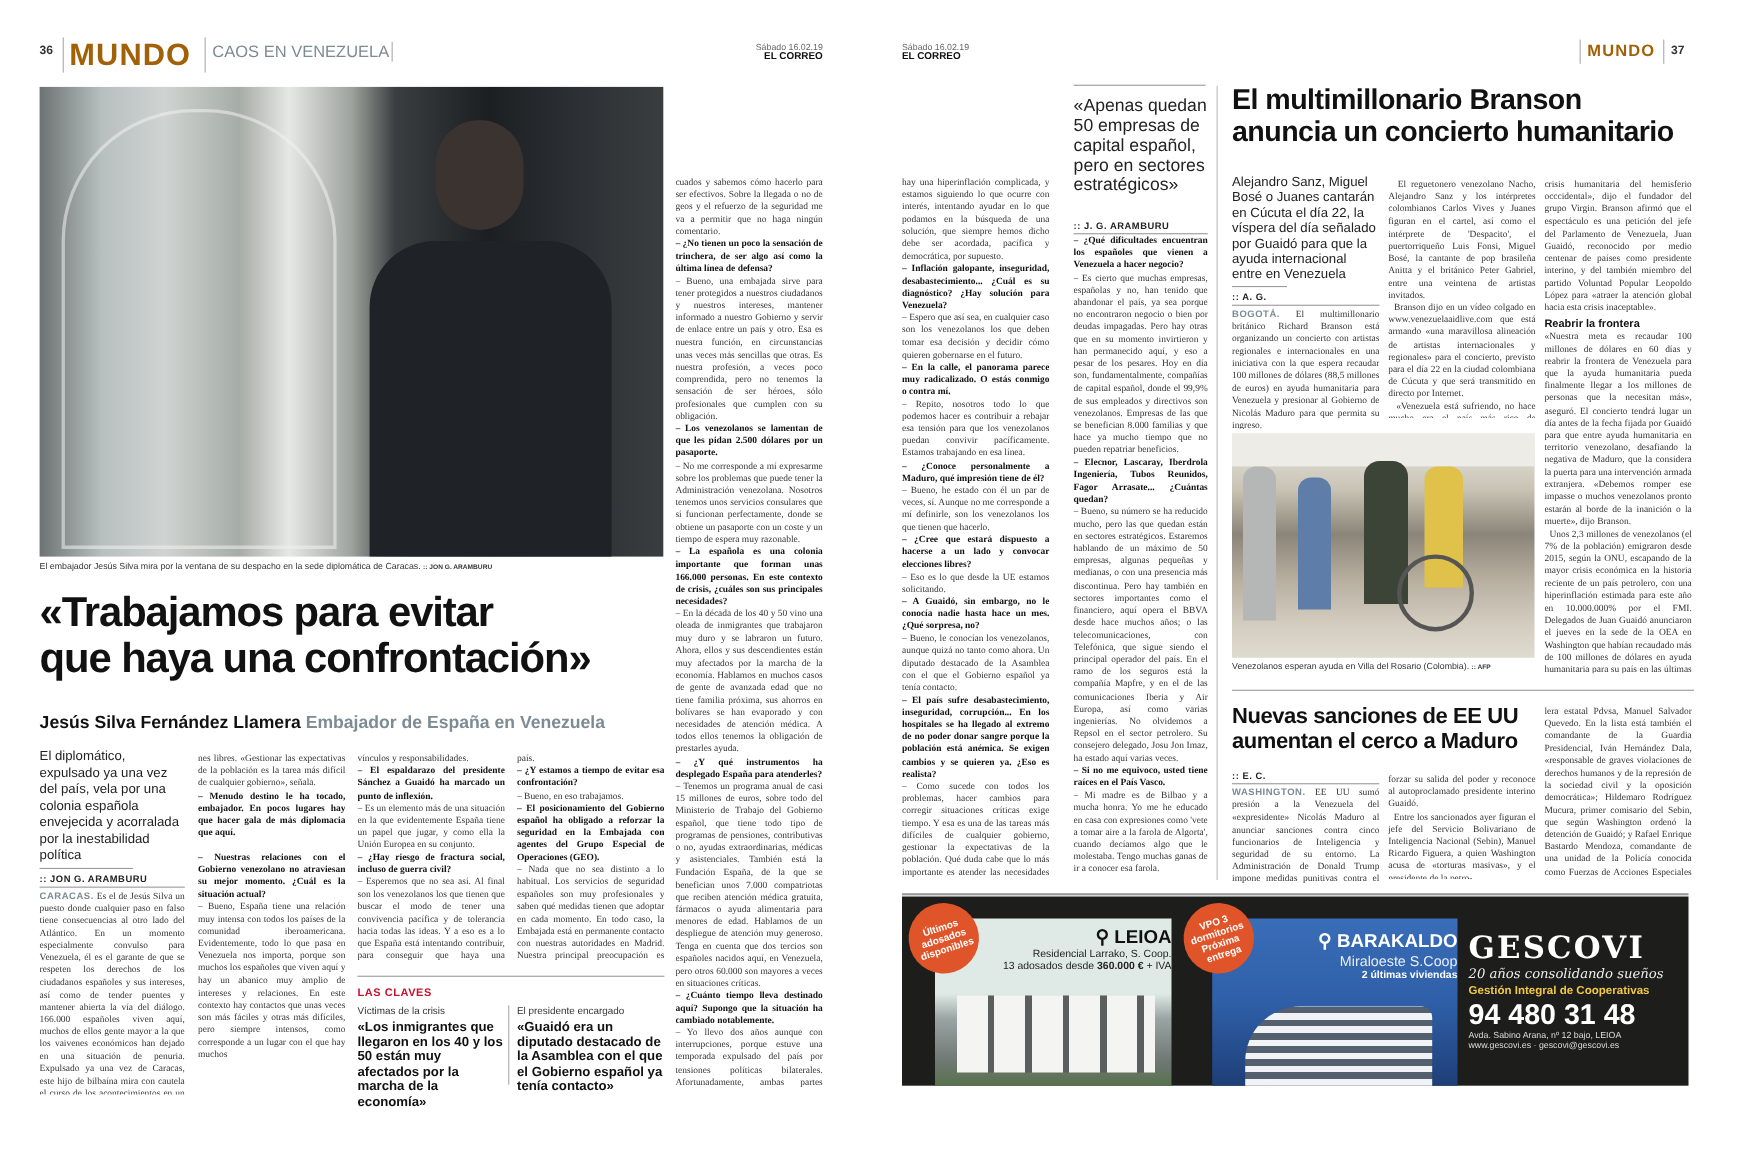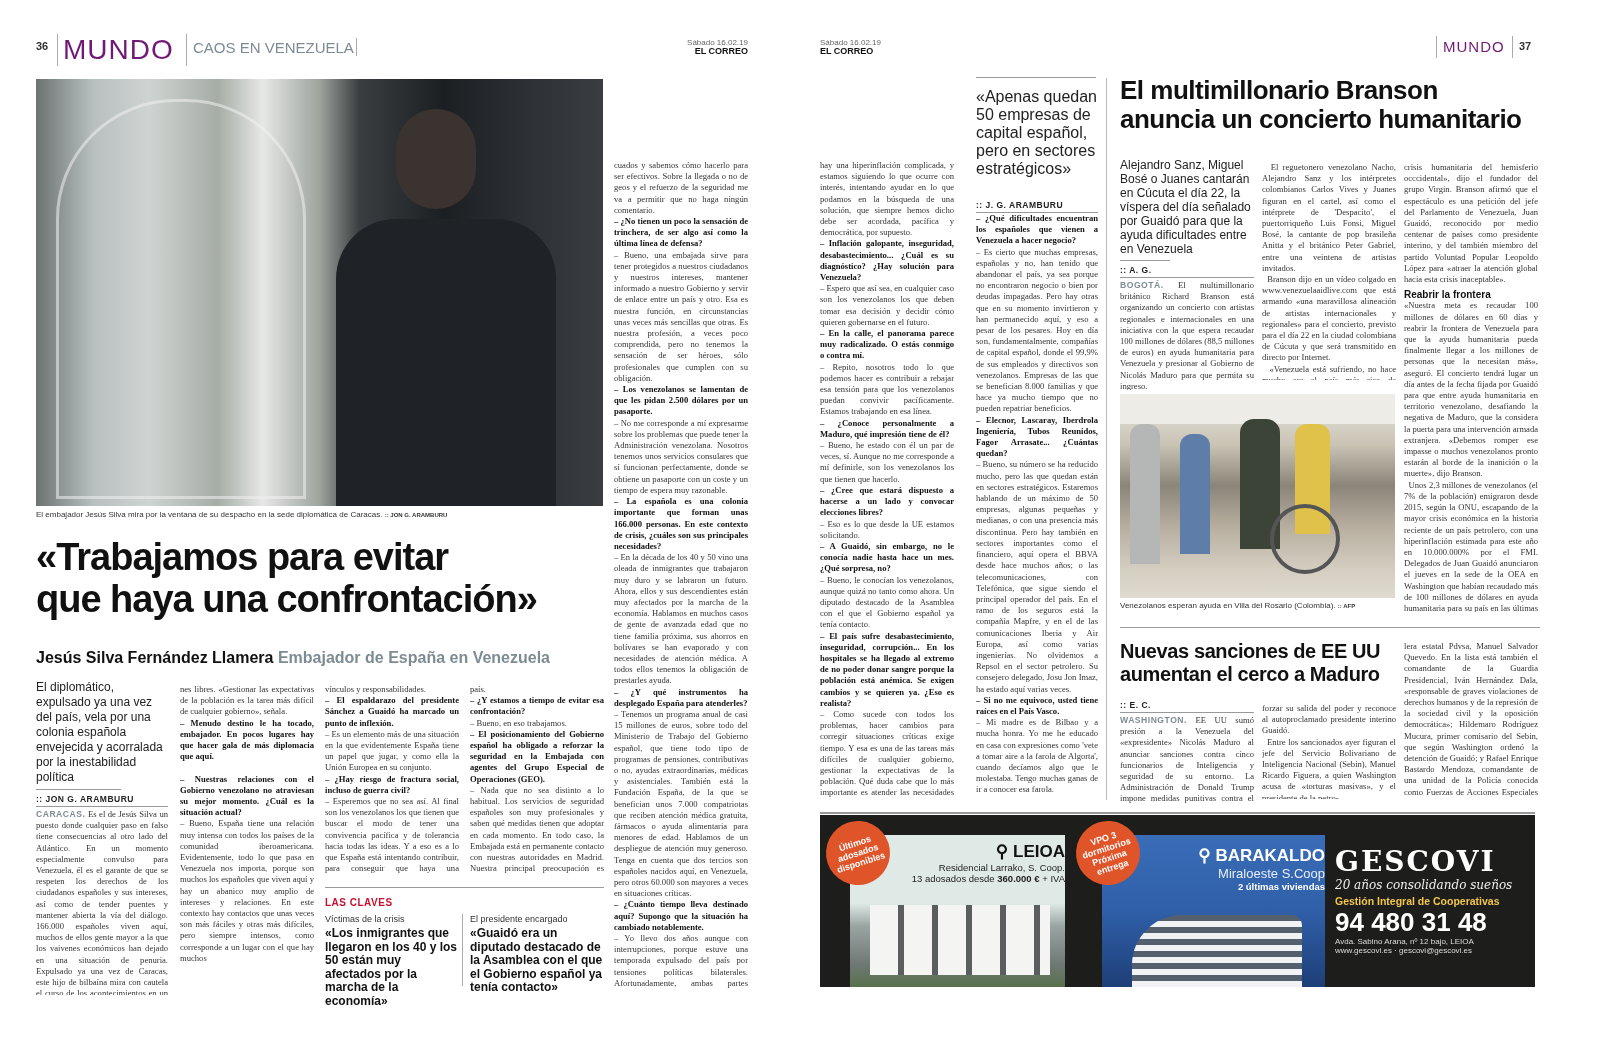--- a/index.html
+++ b/index.html
@@ -1,20 +1,20 @@
 <!DOCTYPE html>
 <html><head>
 <meta charset="utf-8">
 <style>
 *{box-sizing:border-box;margin:0;padding:0}
 body{width:1600px;height:1049px;background:#fff;position:relative;overflow:hidden;font-family:"DejaVu Serif",serif;color:#222}
 .abs{position:absolute}
 .sans{font-family:"Liberation Sans",sans-serif}
 .folio{font-family:"Liberation Sans",sans-serif;font-weight:bold;font-size:11px;color:#333}
-.section{font-family:"Liberation Sans",sans-serif;font-weight:normal;font-size:28px;color:#701a75;letter-spacing:1px}
+.section{font-family:"Liberation Sans",sans-serif;font-weight:bold;font-size:28px;color:#a16207;letter-spacing:1px}
 .section-sm{font-size:15px}
 .kicker{font-family:"Liberation Sans",sans-serif;font-size:15px;color:#7d8b94}
 .vbar{border-left:1px solid #aaa}
 .dateline{font-family:"Liberation Sans",sans-serif;font-size:8px;color:#666;text-align:right;line-height:9px}
 .dateline b{display:block;color:#111;font-size:9px}
 .col{font-family:"Liberation Serif",serif;font-size:8.6px;line-height:11.2px;color:#333;text-align:justify;overflow:hidden}
 .col b{color:#111}
 .head-xl{font-family:"Liberation Sans",sans-serif;font-weight:bold;font-size:38px;line-height:42px;color:#111;letter-spacing:-1px}
 .head-l{font-family:"Liberation Sans",sans-serif;font-weight:bold;font-size:26px;line-height:29px;color:#111;letter-spacing:-.5px}
 .head-m{font-family:"Liberation Sans",sans-serif;font-weight:bold;font-size:20px;line-height:23px;color:#111;letter-spacing:-.4px}
@@ -161,21 +161,21 @@
   <b>– Si no me equivoco, usted tiene raíces en el País Vasco.</b><br>
   <span>– Mi madre es de Bilbao y a mucha honra. Yo me he educado en casa con expresiones como 'vete a tomar aire a la farola de Algorta', cuando decíamos algo que le molestaba. Tengo muchas ganas de ir a conocer esa farola.</span>
 </div>
 <div class="abs vbar" style="left:1106px;top:78px;height:722px;border-color:#bbb"></div>
 
 <div class="abs head-l" style="left:1120px;top:76px;width:430px">
   <div>El multimillonario Branson</div>
   <div>anuncia un concierto humanitario</div>
 </div>
 <div class="abs" style="left:1120px;top:158px;width:134px">
-  <div class="deck" style="font-size:12px;line-height:14px">Alejandro Sanz, Miguel Bosé o Juanes cantarán en Cúcuta el día 22, la víspera del día señalado por Guaidó para que la ayuda dificultades entre en Venezuela</div>
+  <div class="deck" style="font-size:12px;line-height:14px">Alejandro Sanz, Miguel Bosé o Juanes cantarán en Cúcuta el día 22, la víspera del día señalado por Guaidó para que la ayuda internacional entre en Venezuela</div>
   <div class="hr" style="width:50px;margin:4px 0"></div>
   <div class="byline">:: A. G.</div>
   <div class="col" style="height:110px;margin-top:2px"><span class="city">BOGOTÁ.</span> <span>El multimillonario británico Richard Branson está organizando un concierto con artistas regionales e internacionales en una iniciativa con la que espera recaudar 100 millones de dólares (88,5 millones de euros) en ayuda humanitaria para Venezuela y presionar al Gobierno de Nicolás Maduro para que permita su ingreso.</span></div>
 </div>
 <div class="abs col" style="left:1262px;top:162px;width:134px;height:218px">
   &nbsp;&nbsp;<span>El reguetonero venezolano Nacho, Alejandro Sanz y los intérpretes colombianos Carlos Vives y Juanes figuran en el cartel, así como el intérprete de 'Despacito', el puertorriqueño Luis Fonsi, Miguel Bosé, la cantante de pop brasileña Anitta y el británico Peter Gabriel, entre una veintena de artistas invitados.</span><br>
   &nbsp;&nbsp;<span>Branson dijo en un vídeo colgado en www.venezuelaaidlive.com que está armando «una maravillosa alineación de artistas internacionales y regionales» para el concierto, previsto para el día 22 en la ciudad colombiana de Cúcuta y que será transmitido en directo por Internet.</span><br>
   &nbsp;&nbsp;<span>«Venezuela está sufriendo, no hace mucho era el país más rico de Sudamérica, ahora enfrenta la peor</span>
 </div>
 <div class="abs col" style="left:1404px;top:162px;width:134px;height:450px">

